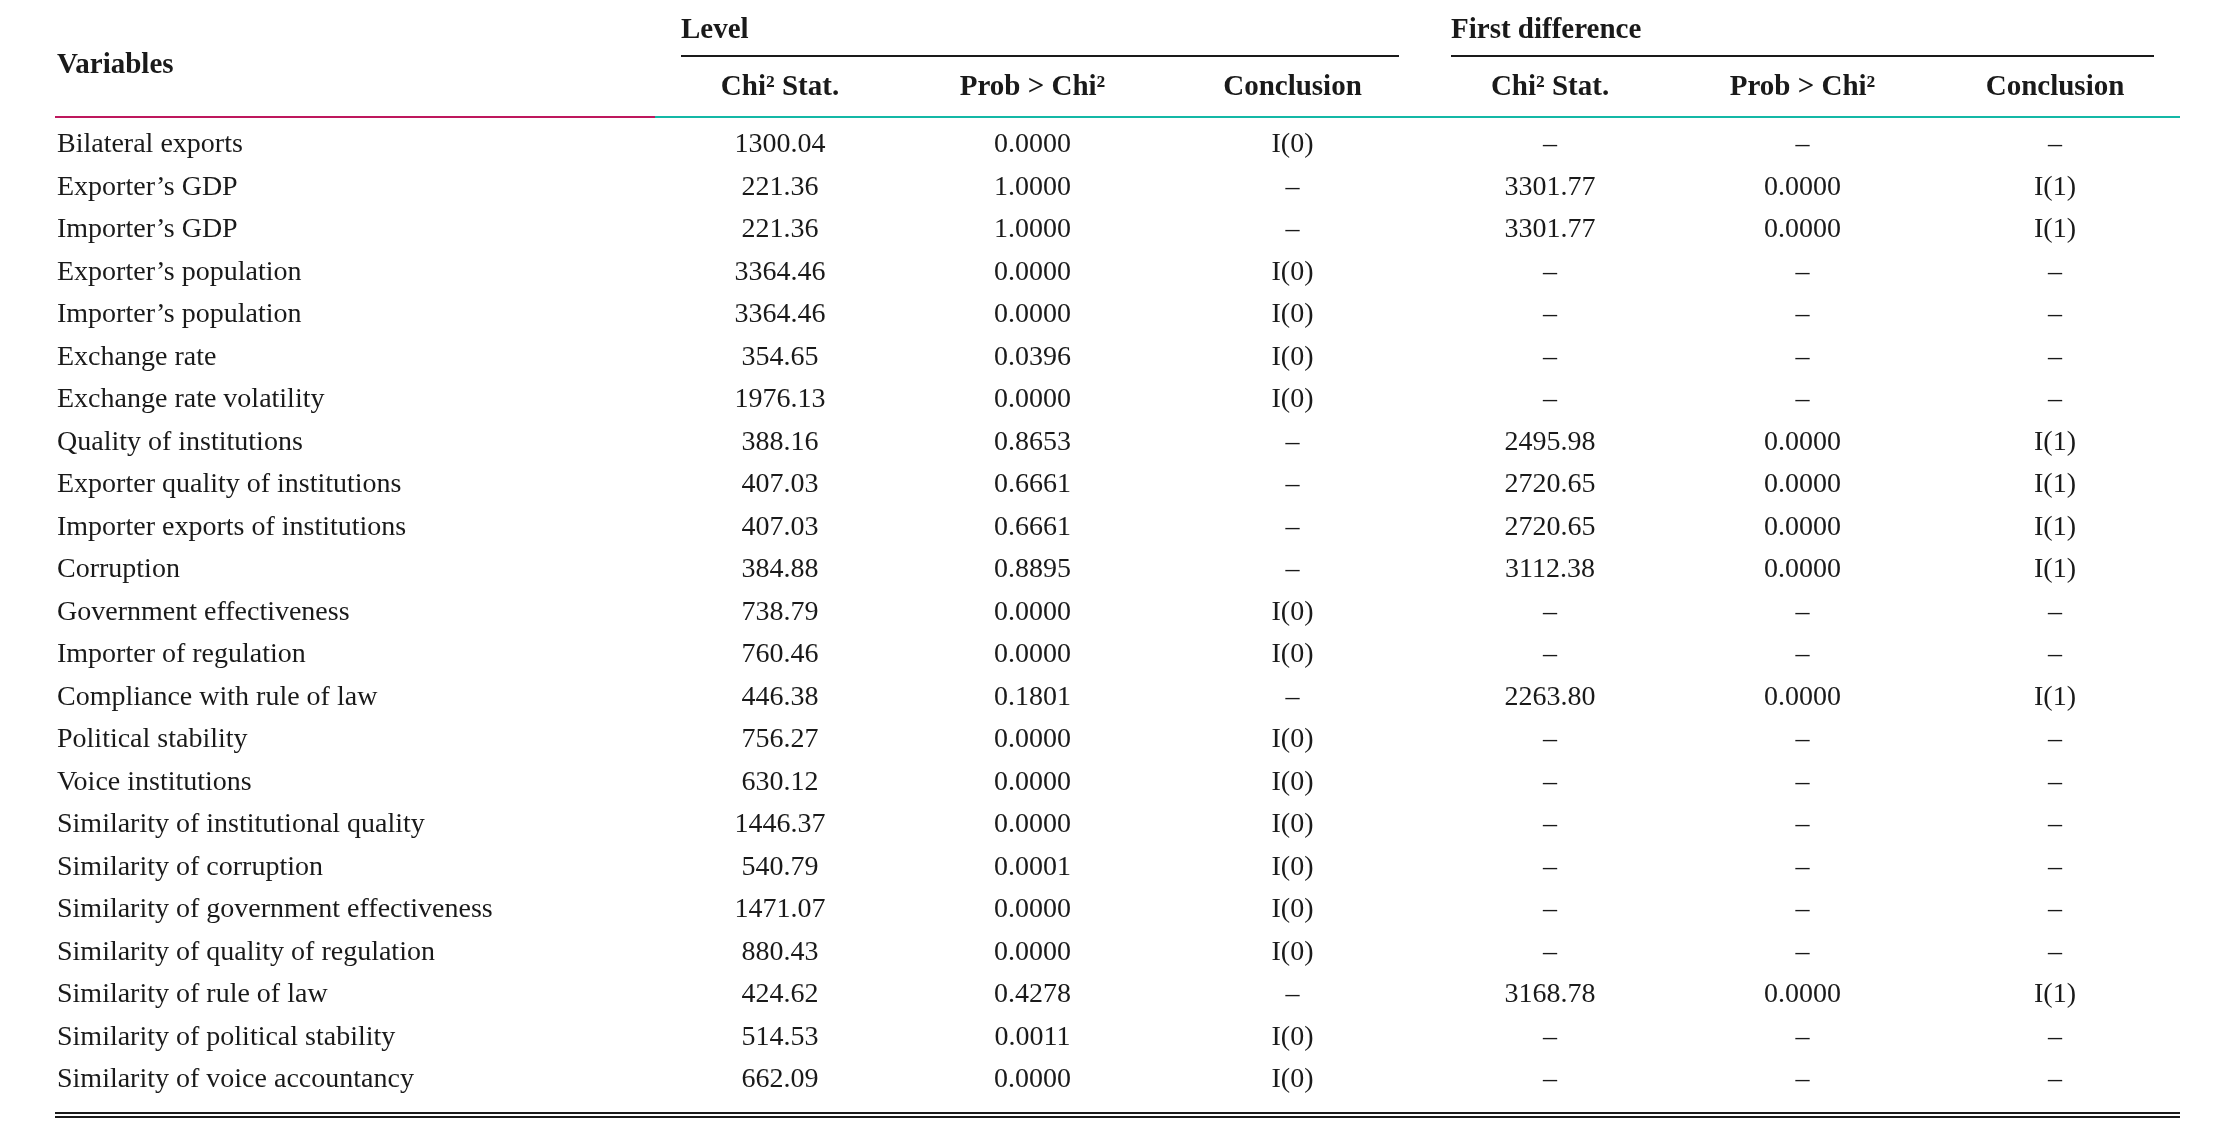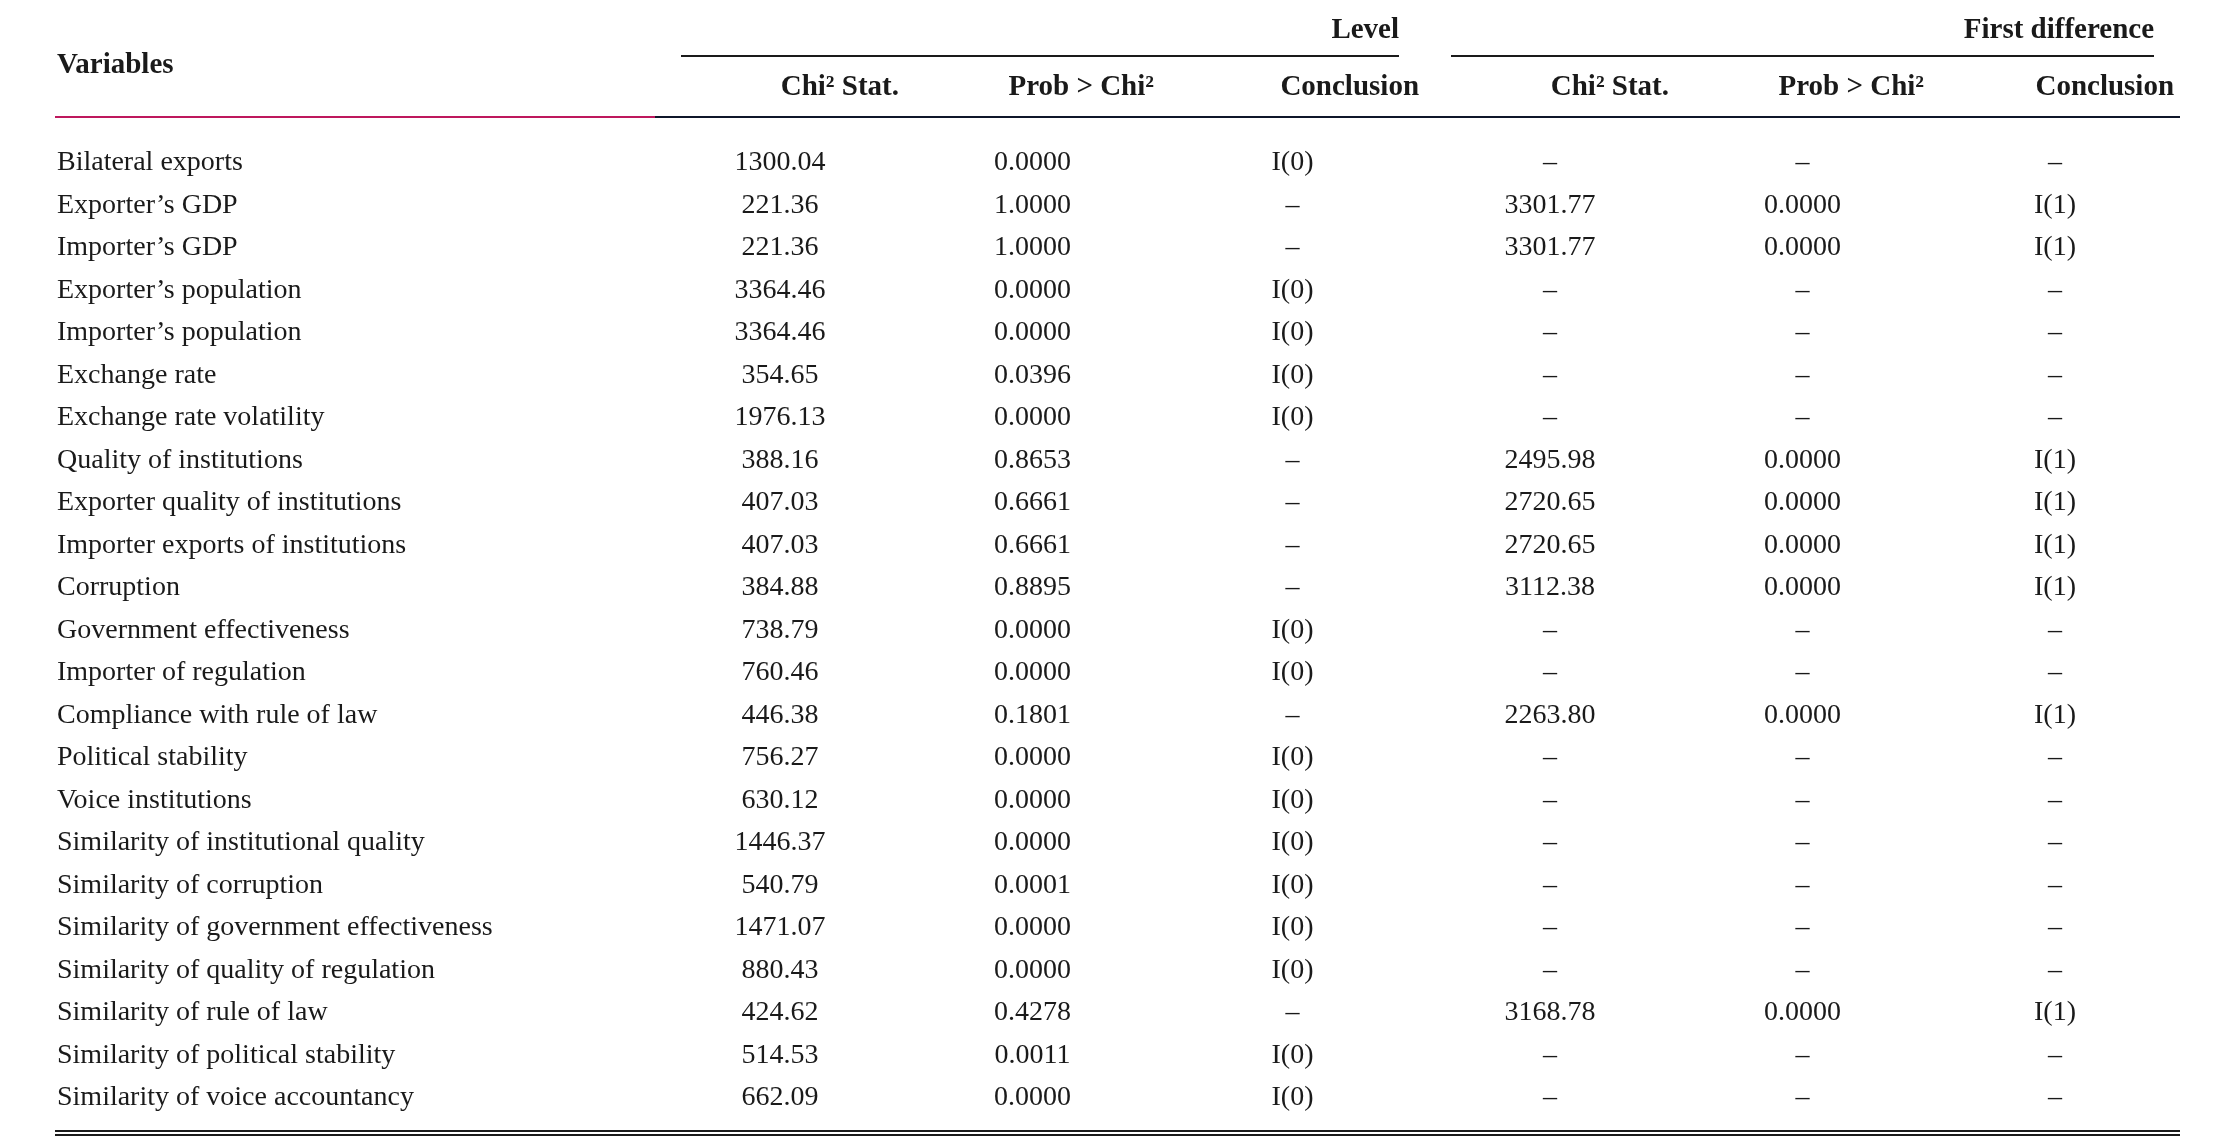--- a/index.html
+++ b/index.html
@@ -37,44 +37,44 @@
     vertical-align: middle;
     padding-left: 2px;
     border-bottom: 2px solid #be185d;
   }
   th.group-header {
     padding: 0 26px;
     vertical-align: top;
   }
   .group-label {
     display: block;
-    text-align: right;
+    text-align: left;
     padding: 2px 0 10px 0;
     border-bottom: 2px solid #1a1a1a;
   }
   tr.subheader-row th {
-    text-align: right;
+    text-align: center;
     padding: 12px 6px 14px 6px;
-    border-bottom: 2px solid #0f172a;
+    border-bottom: 2px solid #14b8a6;
     white-space: nowrap;
   }
   tbody td {
     font-size: 28px;
     line-height: 42.5px;
     text-align: center;
     padding: 0 6px;
     white-space: nowrap;
     overflow: hidden;
   }
   tbody td.var-col {
     text-align: left;
     padding-left: 2px;
   }
   tbody tr:first-child td {
-    padding-top: 22px;
+    padding-top: 4px;
   }
   tbody tr:last-child td {
     padding-bottom: 12px;
   }
 </style>
 </head>
 <body>
 
 <div class="page">
   <table class="stat-table">

